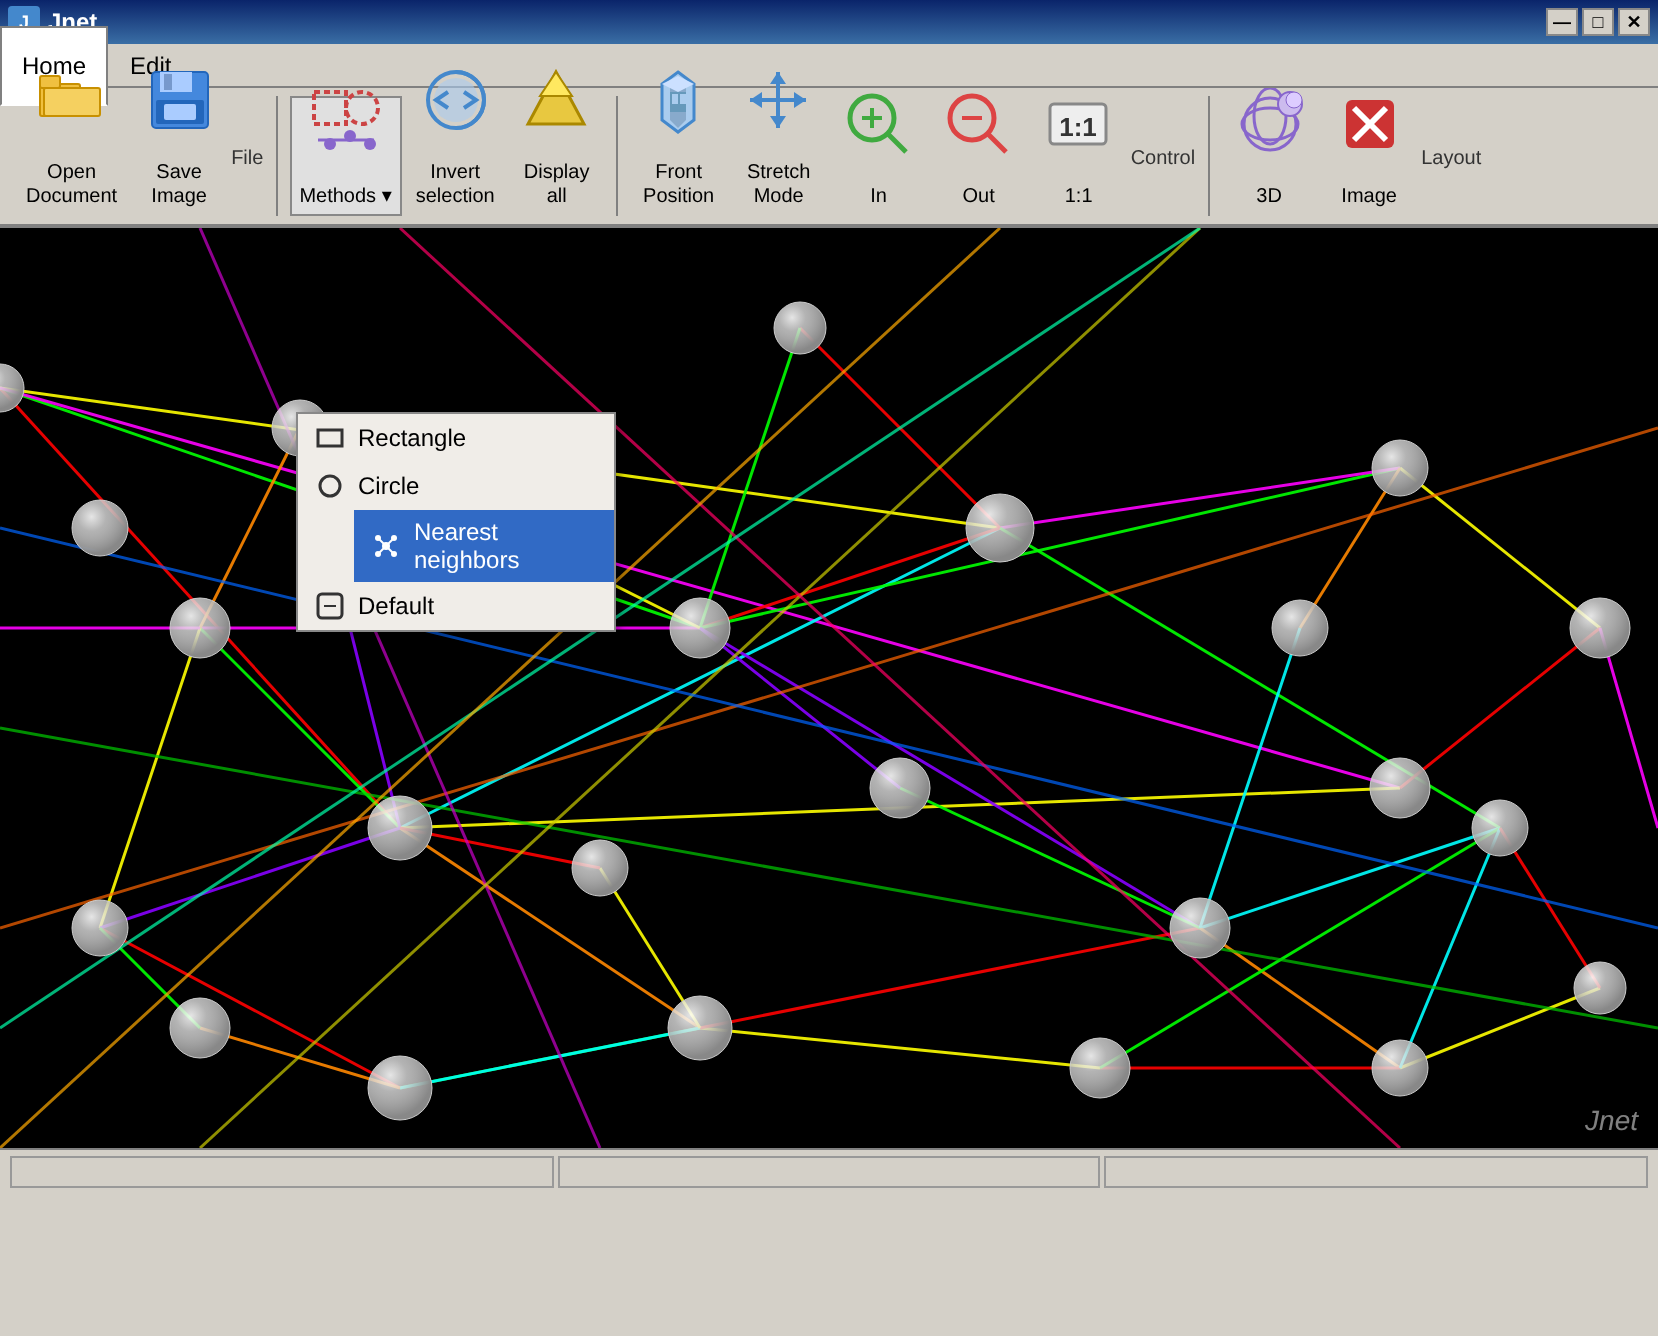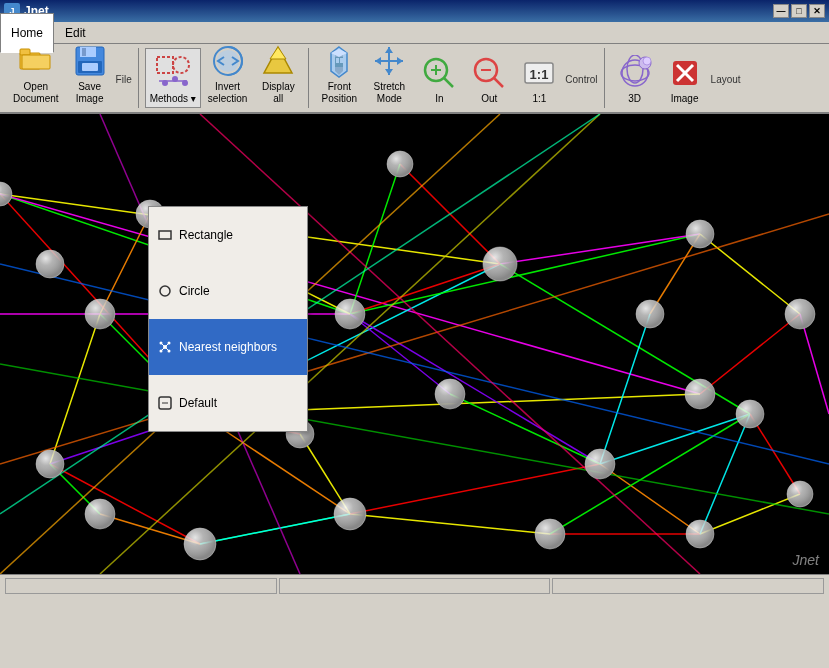--- a/index.html
+++ b/index.html
@@ -74,21 +74,21 @@
     .toolbar-btn {
       display: flex;
       flex-direction: column;
       align-items: center;
       justify-content: flex-end;
       padding: 2px 4px;
       cursor: pointer;
       border: 1px solid transparent;
       min-width: 48px;
       height: 60px;
-      gap: 2px;
+      gap: 13px;
     }
     .toolbar-icon {
       width: 36px; height: 36px;
       display: flex; align-items: center; justify-content: center;
       font-size: 22px;
     }
     .toolbar-label {
       font-size: 10px;
       text-align: center;
       line-height: 1.2;
@@ -124,26 +124,26 @@
       left: 148px;
       background: #f0ede8;
       border: 1px solid #888;
       box-shadow: 2px 2px 4px rgba(0,0,0,0.3);
       z-index: 100;
       width: 160px;
     }
     .dropdown-item {
       display: flex;
       align-items: center;
-      padding: 20px 8px;
+      padding: 4px 8px;
       cursor: pointer;
       gap: 6px;
       font-size: 12px;
     }
-    .dropdown-item.highlighted { background: #316ac5; color: white; }
+    .dropdown-item.highlighted { background: #316ac5; color: white; margin-left: 28px; }
     .dropdown-icon {
       width: 16px; height: 16px;
       display: flex; align-items: center; justify-content: center;
       flex-shrink: 0;
     }
 
     
     #statusbar {
       height: 22px;
       background: #d4d0c8;

